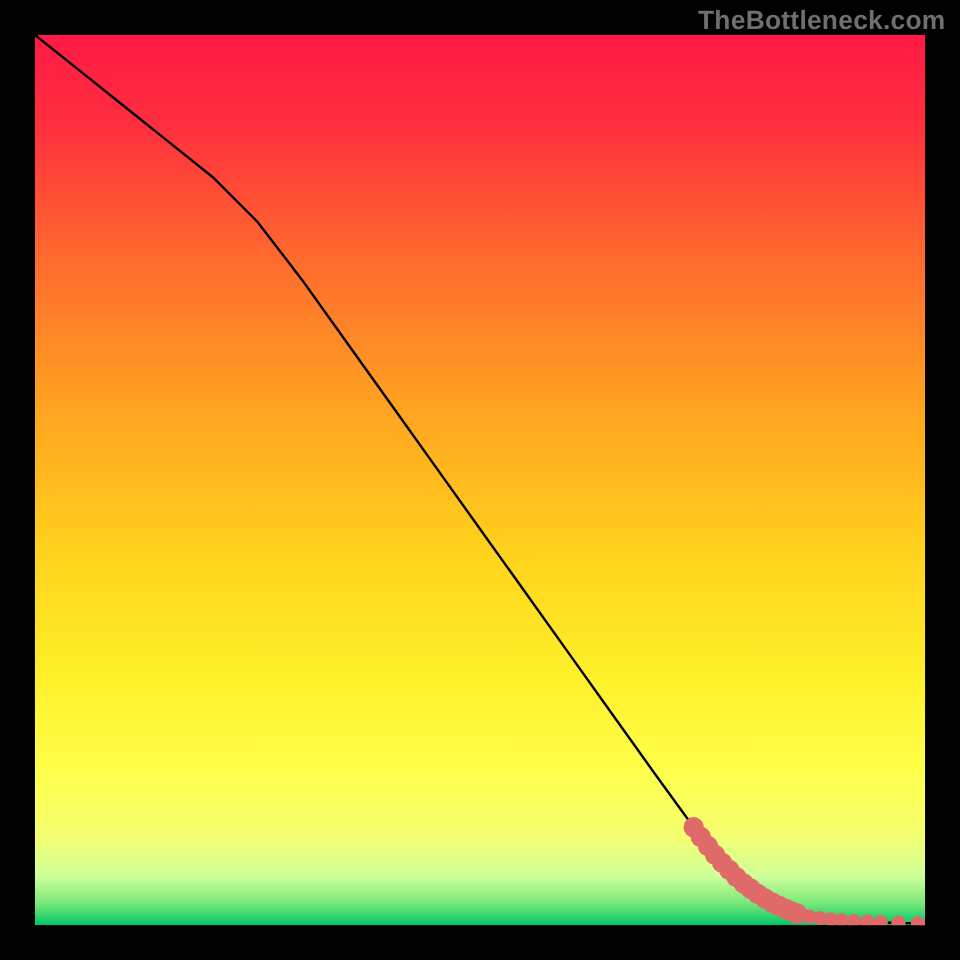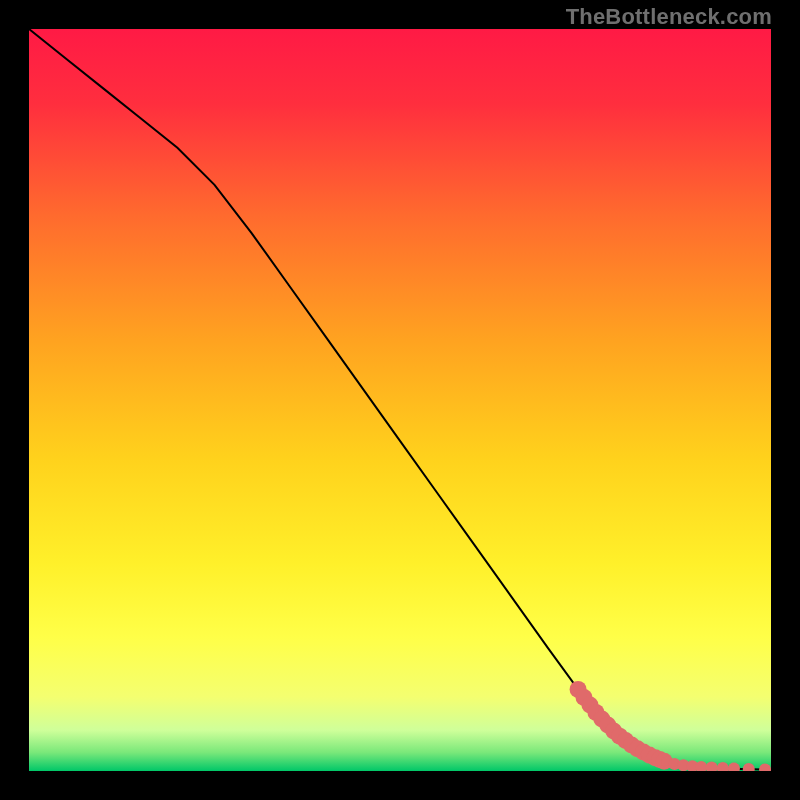--- a/index.html
+++ b/index.html
@@ -29,21 +29,21 @@
     height: 742px;
   }
   svg.plot {
     width: 742px;
     height: 742px;
     display: block;
   }
   .watermark {
     position: absolute;
     top: 4px;
-    right: 28px;
+    right: 12px;
     font-size: 22px;
     font-weight: 600;
     color: #6f6f6f;
     letter-spacing: 0.2px;
     user-select: none;
   }
 </style>
 </head>
 <body>
 

